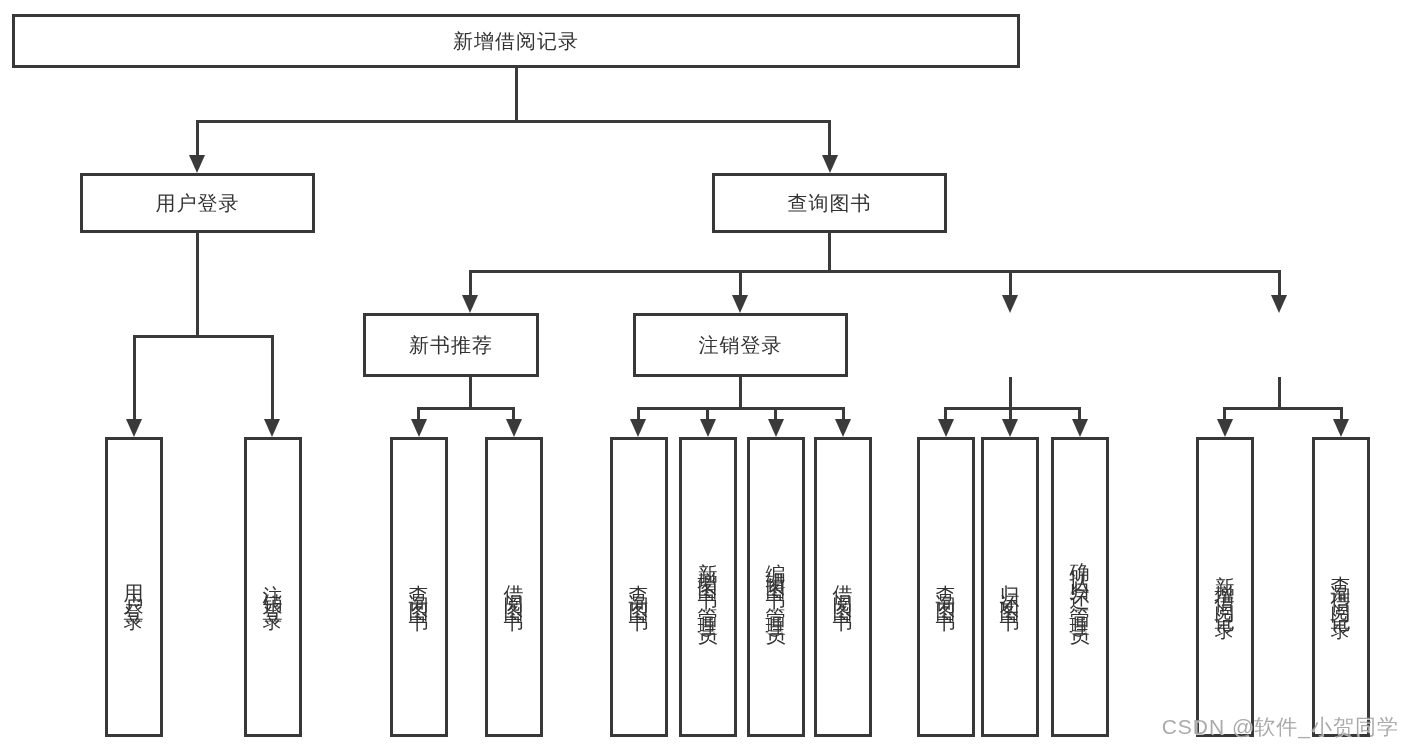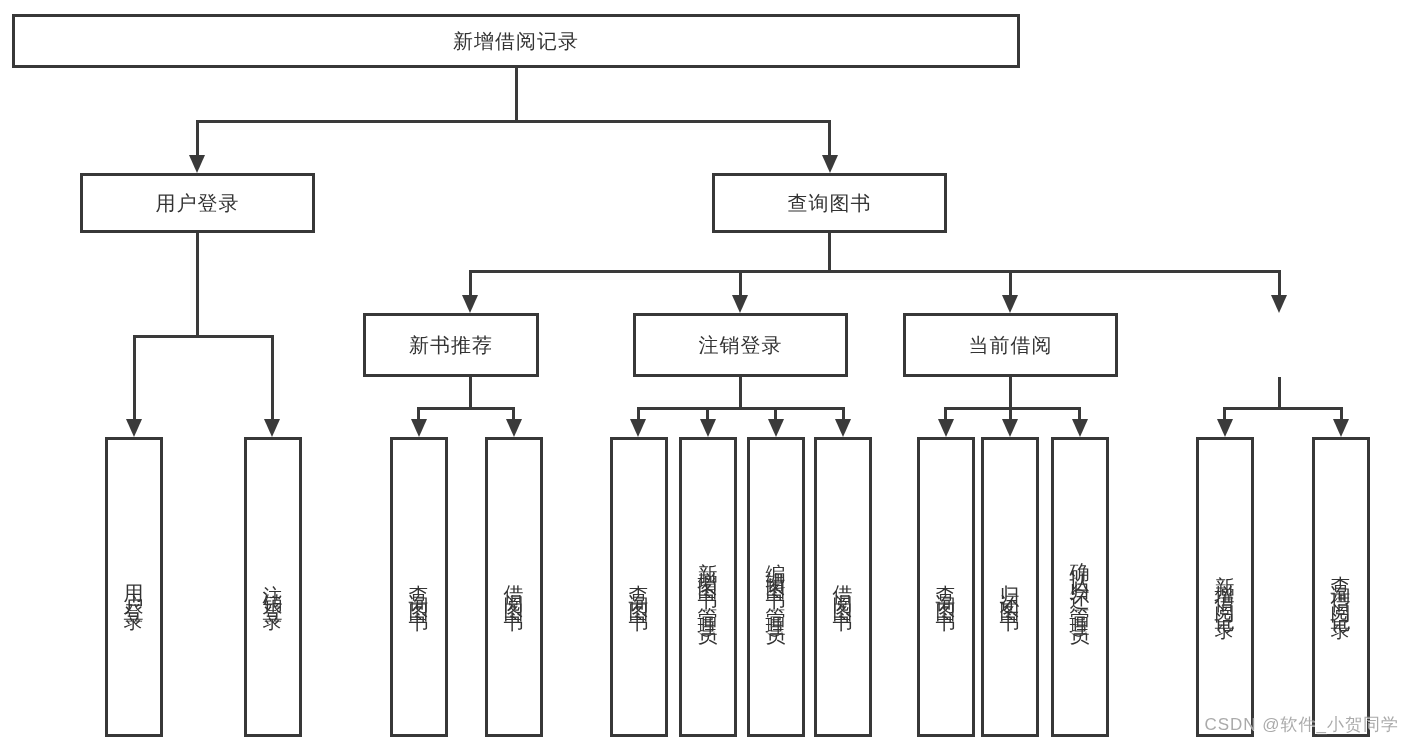--- a/index.html
+++ b/index.html
@@ -45,21 +45,21 @@
     position:absolute;
     width:0;height:0;
     border-left:8px solid transparent;
     border-right:8px solid transparent;
     border-top:18px solid var(--line);
   }
   .watermark{
     position:absolute;
     right:6px;
     top:713px;
-    font-size:17px;
+    font-size:21px;
     color:rgba(158,158,158,0.88);
     text-shadow:1px 1px 0 rgba(255,255,255,0.7);
     letter-spacing:1px;
     z-index:5;
     white-space:nowrap;
   }
 </style>
 </head>
 <body>
 
@@ -90,21 +90,20 @@
   <div class="arrow" style="left:462px;top:295px"></div>
   <div class="line vline" style="left:739px;top:270px;height:27px"></div>
   <div class="arrow" style="left:732px;top:295px"></div>
   <div class="line vline" style="left:1009px;top:270px;height:27px"></div>
   <div class="arrow" style="left:1002px;top:295px"></div>
   <div class="line vline" style="left:1278px;top:270px;height:27px"></div>
   <div class="arrow" style="left:1271px;top:295px"></div>
 
   <div class="node" style="left:363px;top:313px;width:176px;height:64px">新书推荐</div>
   <div class="node" style="left:633px;top:313px;width:215px;height:64px">注销登录</div>
-  <div class="node" style="left:903px;top:313px;width:215px;height:64px">当前借阅</div>
 
   <div class="line vline" style="left:469px;top:377px;height:30px"></div>
   <div class="line hline" style="left:418px;top:407px;width:97px"></div>
   <div class="line vline" style="left:417px;top:407px;height:14px"></div>
   <div class="arrow" style="left:411px;top:419px"></div>
   <div class="line vline" style="left:512px;top:407px;height:14px"></div>
   <div class="arrow" style="left:506px;top:419px"></div>
 
   <div class="line vline" style="left:739px;top:377px;height:30px"></div>
   <div class="line hline" style="left:637px;top:407px;width:208px"></div>

